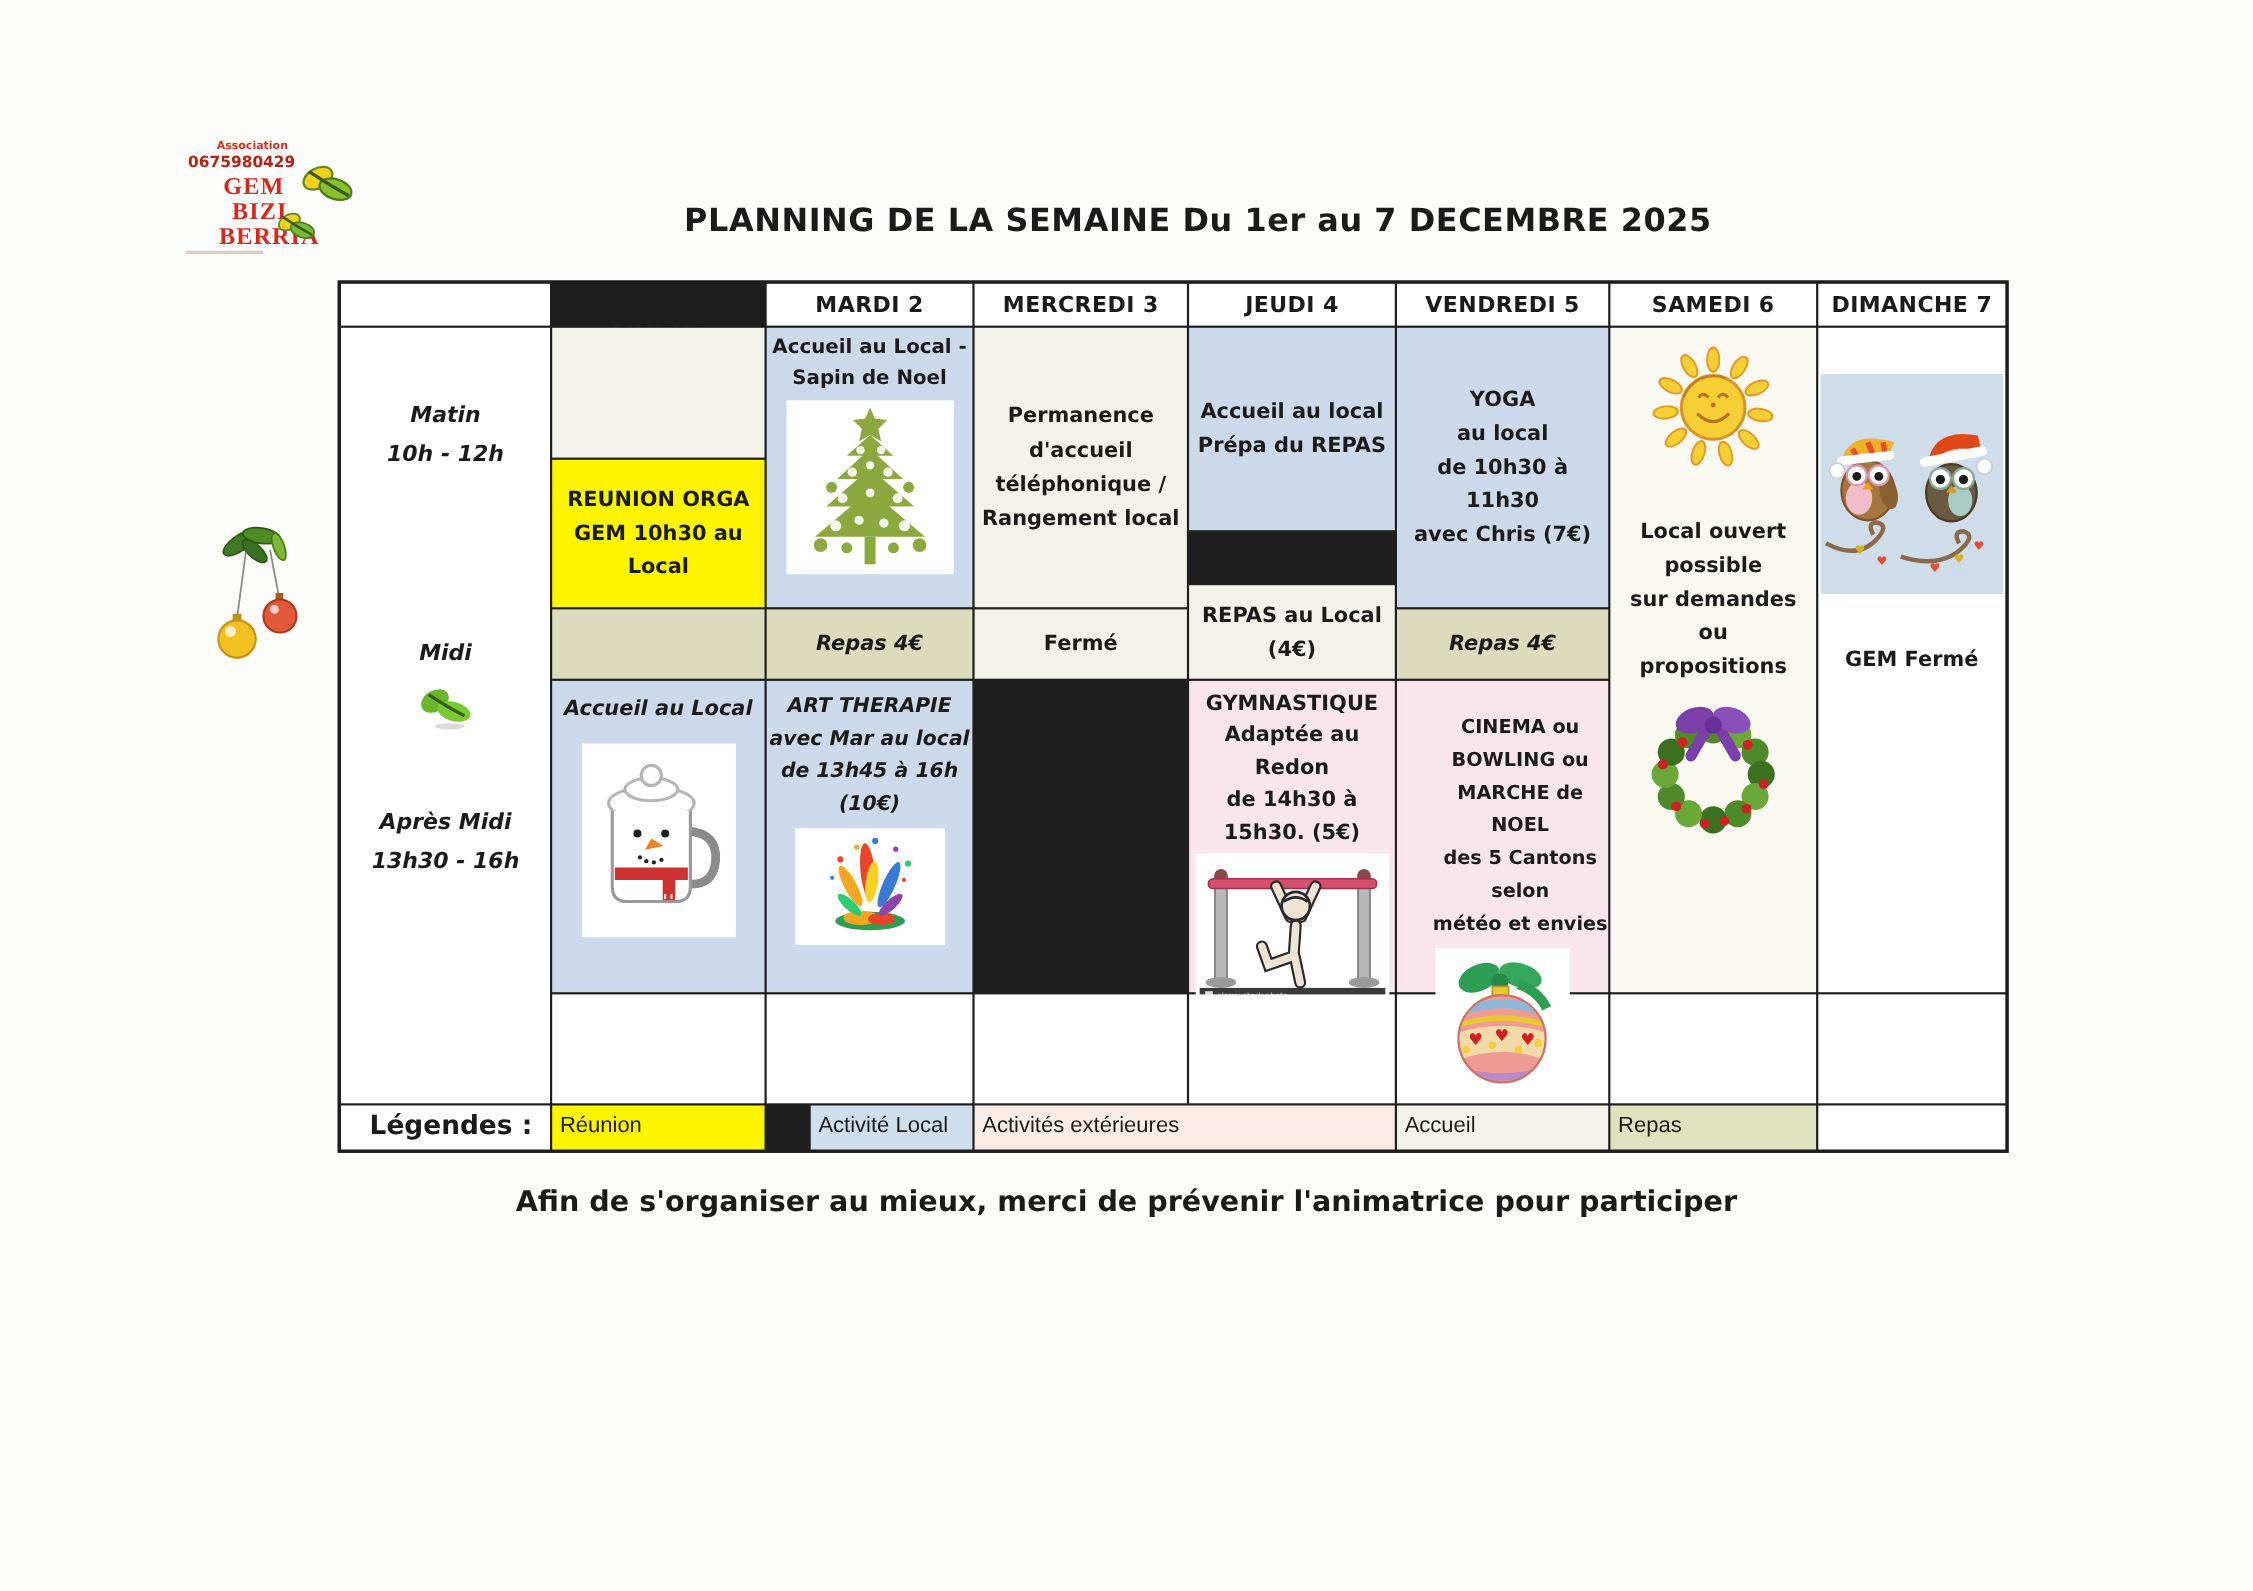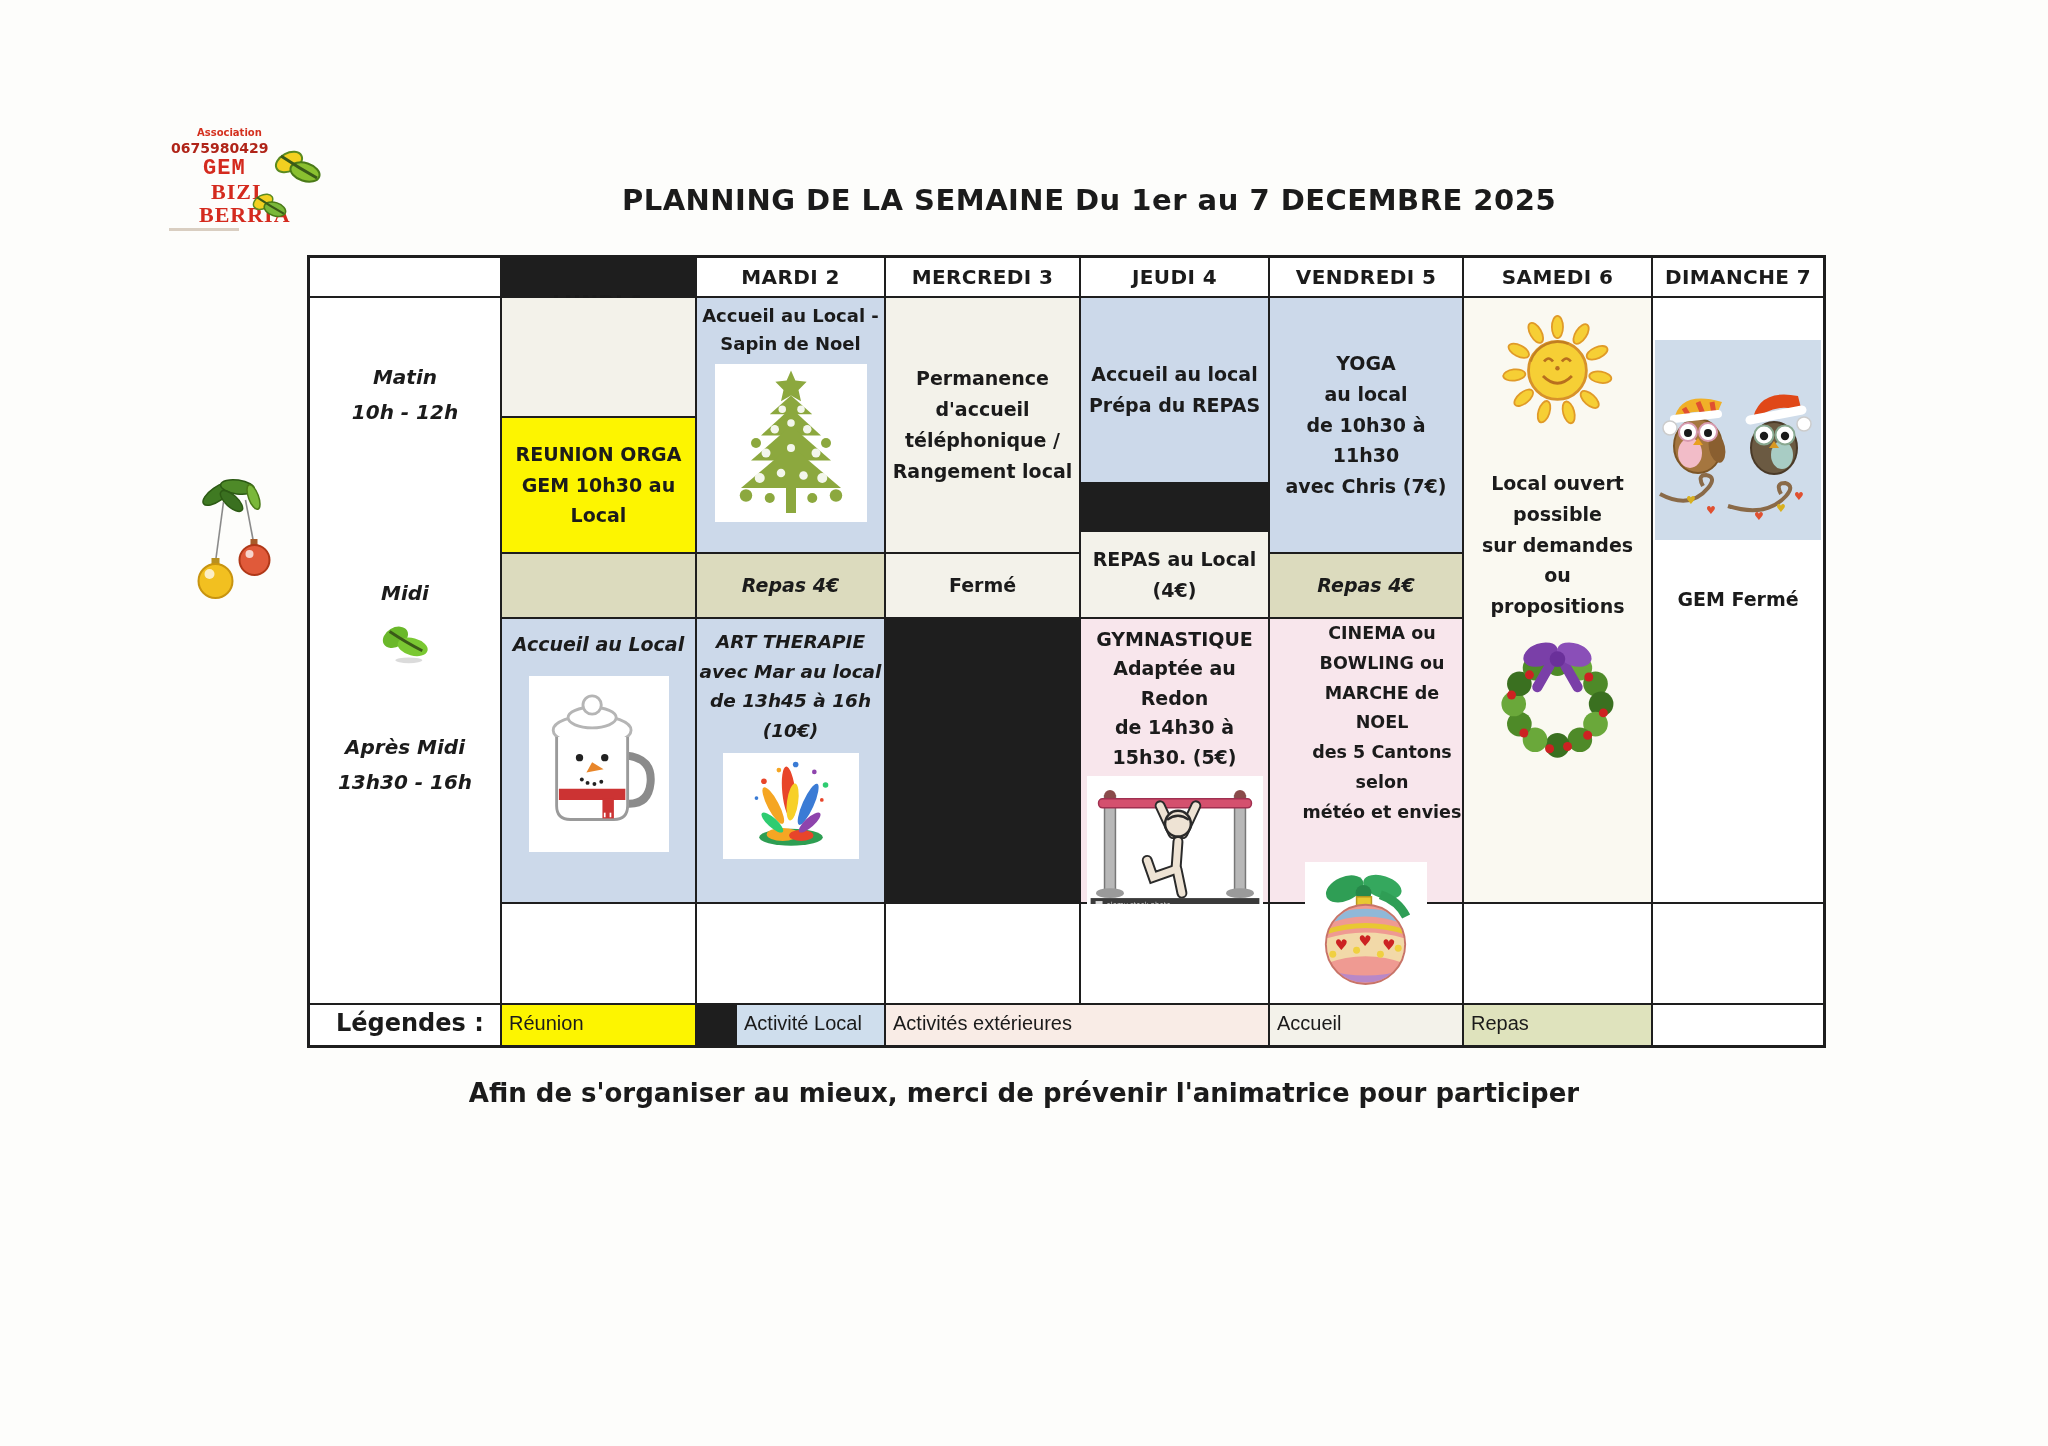--- a/index.html
+++ b/index.html
@@ -7,21 +7,21 @@
        font-family:"DejaVu Sans",sans-serif;color:#1b1b1b;}
   .abs{position:absolute;}
   
   .title{left:130px;right:0;top:183px;text-align:center;font-size:29px;font-weight:bold;letter-spacing:.5px;}
   .footer{left:0;right:0;top:1078px;text-align:center;font-size:26px;font-weight:bold;}
   
   .logo{left:163px;top:128px;width:170px;line-height:1.05;}
   .logo .assoc{color:#d4301e;font-size:10px;font-weight:bold;padding-left:34px;}
   .logo .phone{color:#b02418;font-size:14px;font-weight:bold;padding-left:8px;margin-top:2px;}
   .logo .nm{color:#d42a1e;font-family:"Liberation Serif",serif;font-weight:bold;font-size:22px;letter-spacing:1px;}
-  .logo .n1{padding-left:40px;margin-top:2px;font-family:Liberation Mono, monospace;}
+  .logo .n1{padding-left:40px;margin-top:2px;}
   .logo .n2{padding-left:48px;}
   .logo .n3{padding-left:36px;}
   .logo .addr{height:3px;background:#c9b9a8;width:70px;margin:2px 0 0 6px;opacity:.7;}
   .logo svg{position:absolute;}
   
   .tbl{left:307px;top:255px;display:grid;background:#1e1e1e;border:3px solid #1e1e1e;gap:2px;
        grid-template-columns:190px 193px 187px 193px 187px 192px 187px 170px;
        grid-template-rows:38px 118px 64px 68px 63px 283px 99px 40px;}
   .cell{background:#fff;display:flex;flex-direction:column;align-items:center;position:relative;}
   .vc{justify-content:center;}
@@ -287,21 +287,21 @@
     <div class="txt">YOGA
 au local
 de 10h30 à
 11h30
 avec Chris (7€)</div>
   </div>
   <div class="cell bg-beige vc" style="grid-column:6/7;grid-row:5/6;">
     <div class="txt it">Repas  4€</div>
   </div>
   <div class="cell bg-pink" style="grid-column:6/7;grid-row:6/7;">
-    <div class="txt sm" style="margin-left:32px;">CINEMA ou
+    <div class="txt sm" style="padding-top:28px;margin-left:32px;">CINEMA ou
 BOWLING ou
 MARCHE de NOEL
 des 5 Cantons selon
 météo et envies</div>
   </div>
   <div class="cell" style="grid-column:6/7;grid-row:7/8;">
     <div class="imgbox ornbox" style="width:122px;height:134px;">
       <svg width="114" height="126" viewBox="0 0 115 125">
         <ellipse cx="36" cy="22" rx="20" ry="12" fill="#2f9e55" transform="rotate(-24 36 22)"></ellipse>
         <ellipse cx="74" cy="20" rx="20" ry="11" fill="#35a85e" transform="rotate(18 74 20)"></ellipse>

